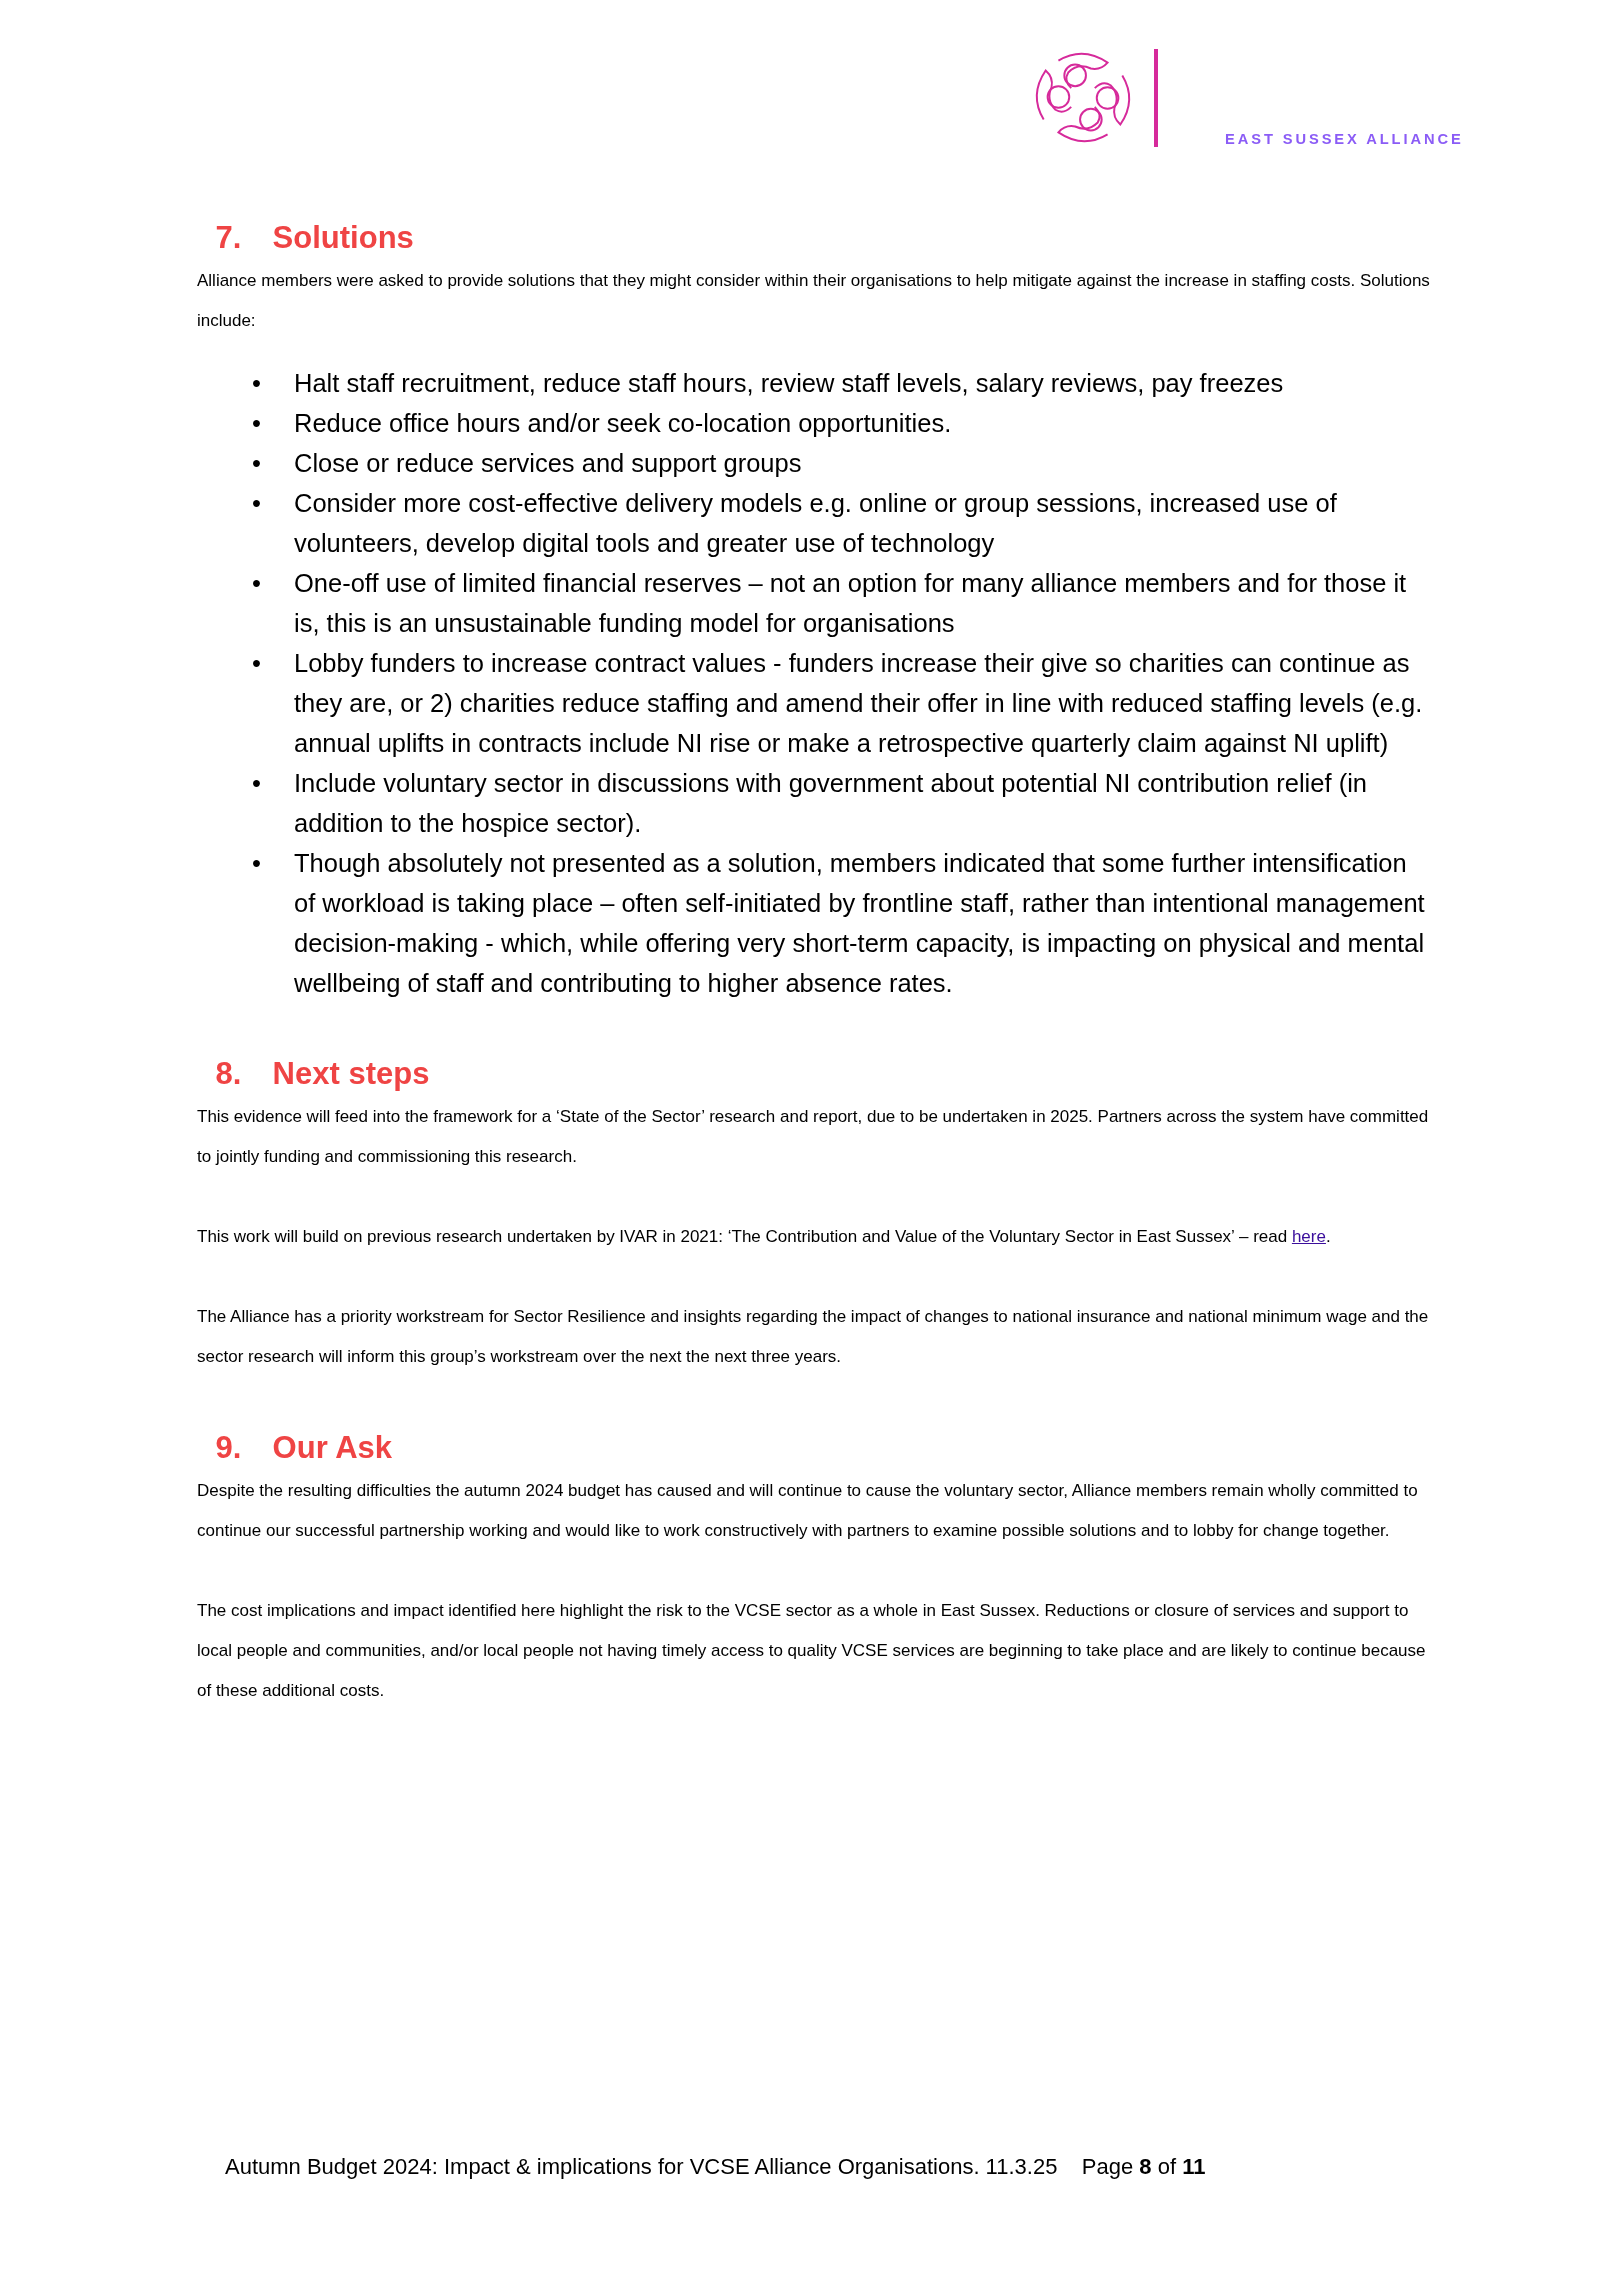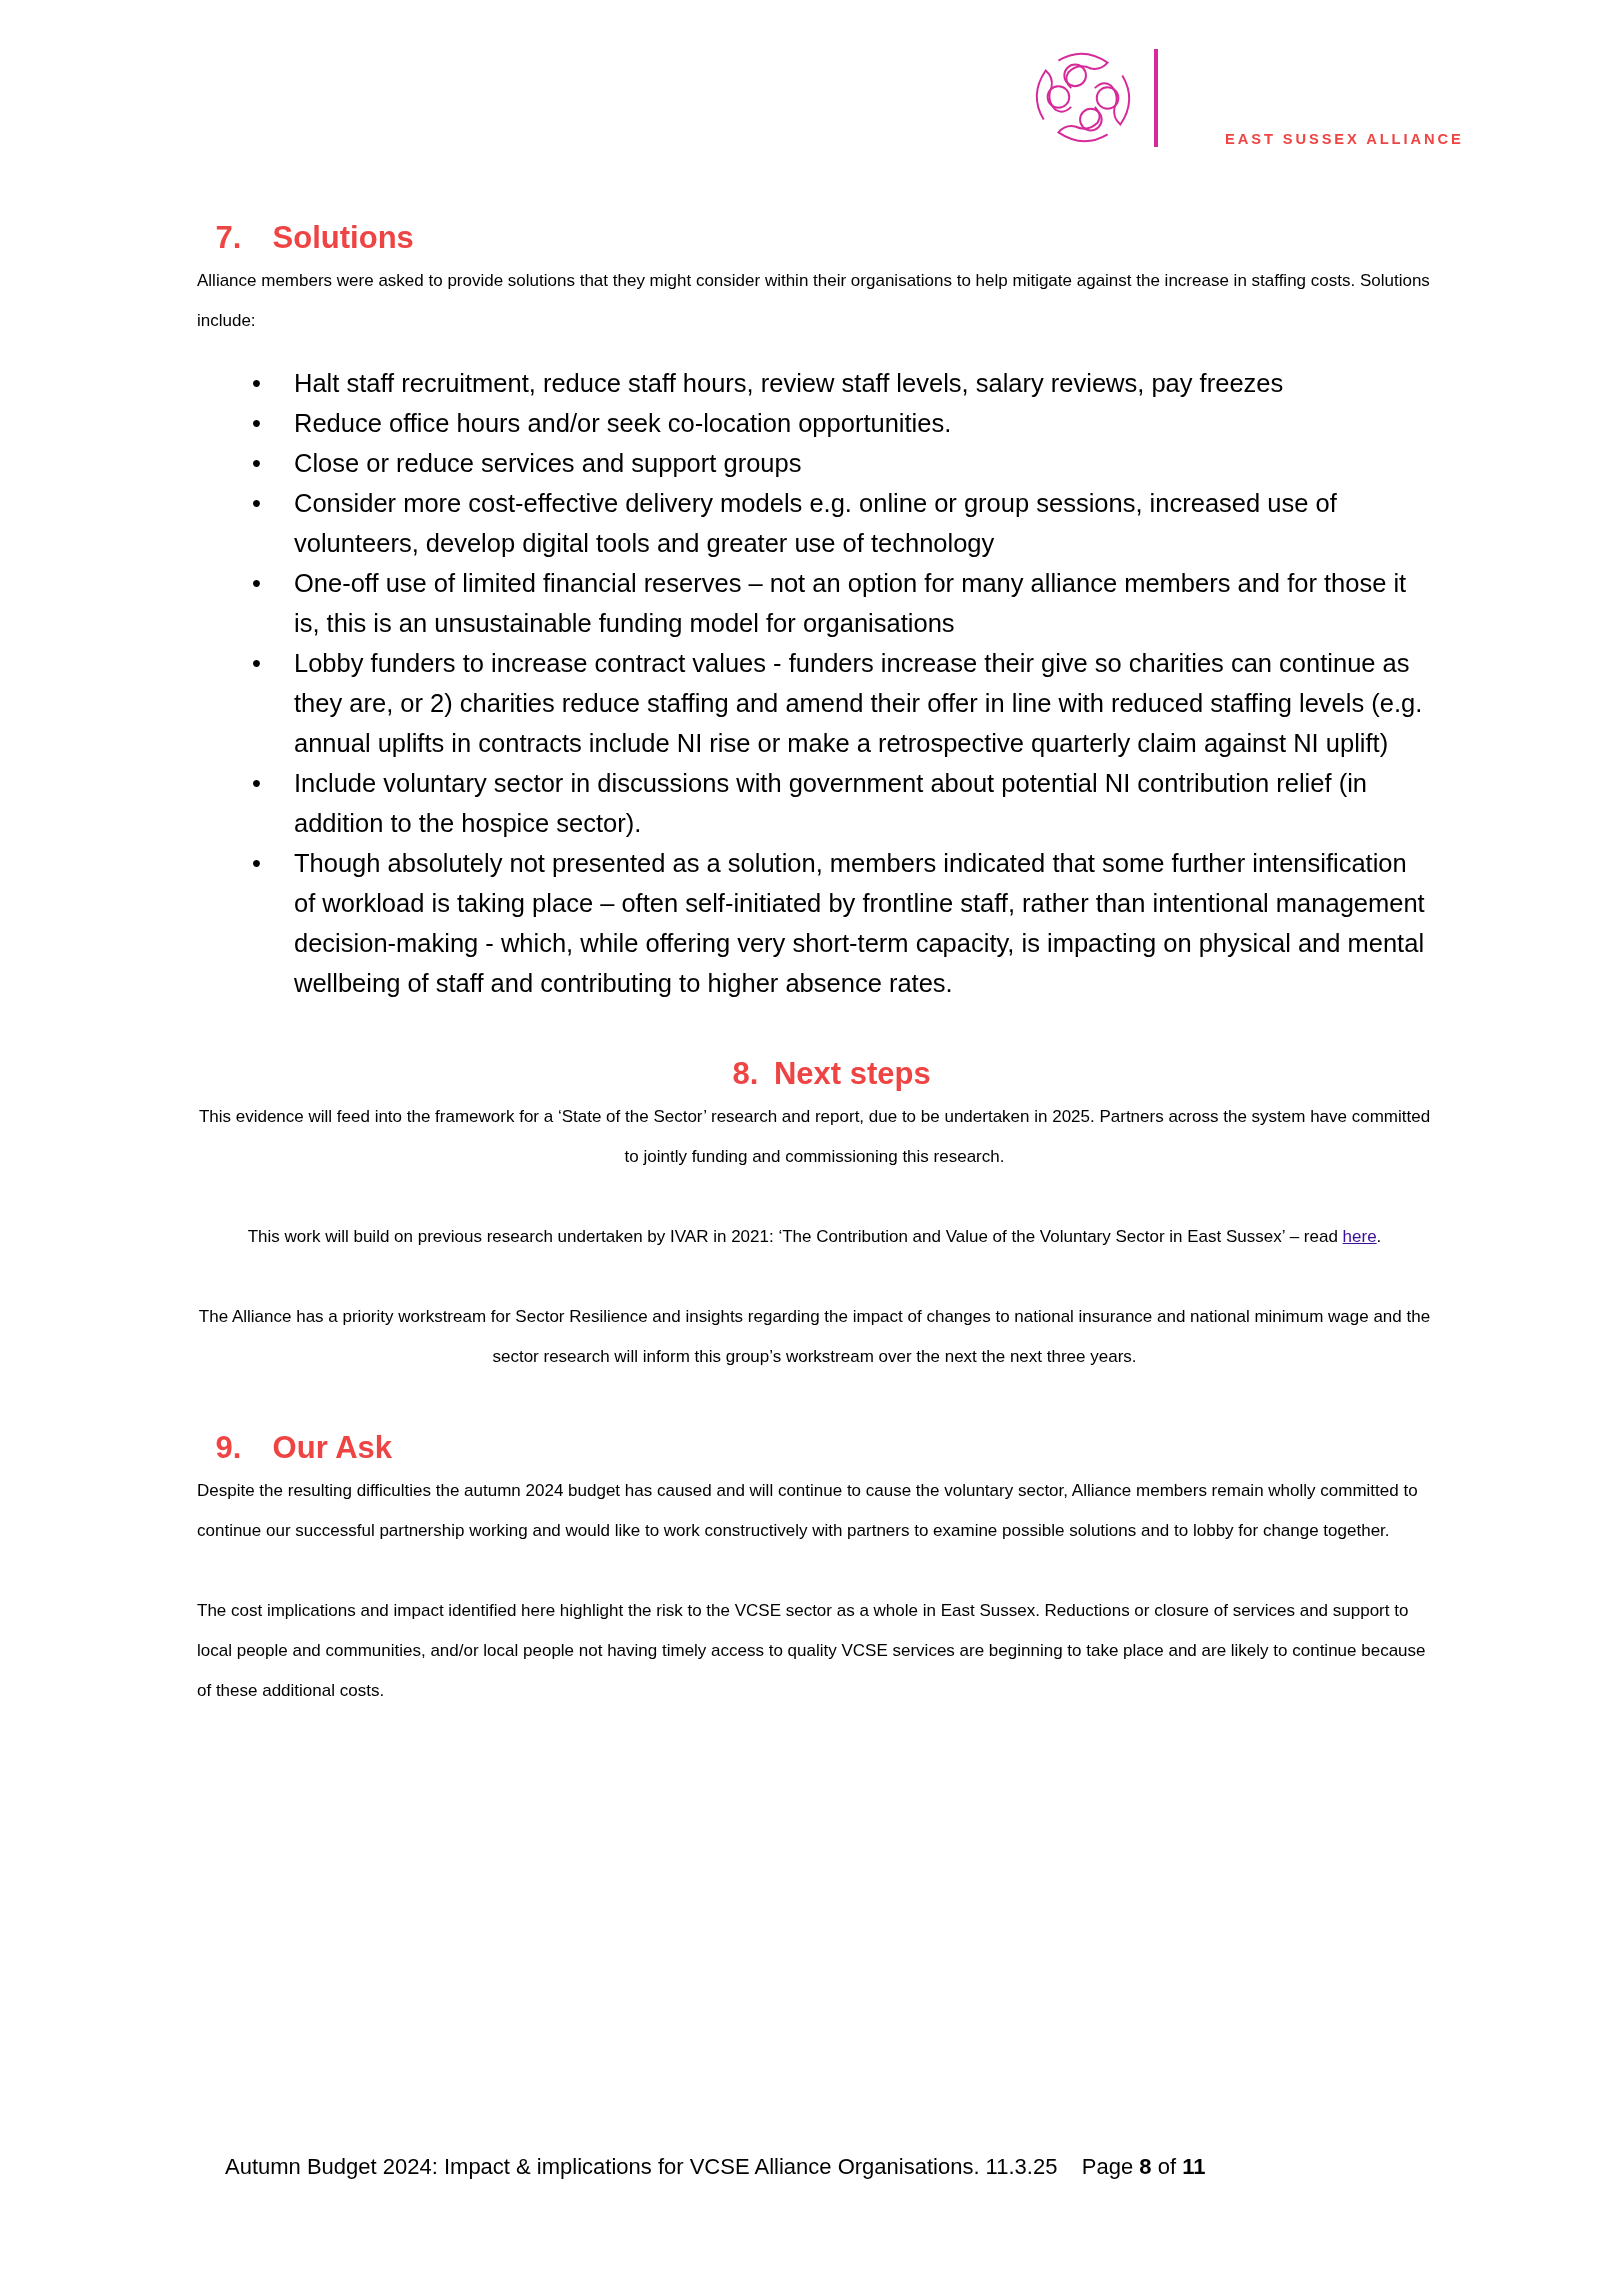--- a/index.html
+++ b/index.html
@@ -2,31 +2,31 @@
 <html><head>
 <meta charset="utf-8">
 <style>
   html, body { margin: 0; padding: 0; background: #ffffff; }
   body { width: 1621px; height: 2293px; position: relative; overflow: hidden;
          font-family: "Liberation Sans", sans-serif; color: #000; }
   .logo { position: absolute; left: 1024px; top: 41px; width: 412px; height: 113px; }
   .logo-mark { position: absolute; left: 0; top: 0; width: 118px; height: 113px; }
   .logo-divider { position: absolute; left: 130px; top: 7.8px; width: 3.9px; height: 98px; background: #d62a9b; }
   .logo-vcse { position: absolute; left: 155px; top: -5.9px; font-size: 94px; font-weight: 700; color: #d62a9b; letter-spacing: -2px; line-height: 1; }
-  .logo-sub { position: absolute; left: 201px; top: 90px; font-size: 14.7px; font-weight: 700; color: #ef4444; letter-spacing: 2.9px; white-space: nowrap; }
+  .logo-sub { position: absolute; left: 201px; top: 90px; font-size: 14.7px; font-weight: 700; color: #8b5cf6; letter-spacing: 2.9px; white-space: nowrap; }
 
   .content { position: absolute; left: 197px; top: 214px; width: 1235px; }
   h2 { margin: 0; font-size: 31px; font-weight: 700; color: #ef4444; line-height: 47px; padding-left: 18.6px; }
   h2 .num { display: inline-block; width: 57px; }
   p { margin: 0; font-size: 17px; line-height: 40px; }
   .gap { height: 40px; }
   ul { margin: 21.6px 0 0 0; padding: 0; list-style: none; }
   li { position: relative; padding-left: 97px; font-size: 25.5px; line-height: 40px; }
   li .bullet { position: absolute; left: 55px; top: 0; }
-  .sec8 { margin-top: 47px; text-align: center; }
+  .sec8 { margin-top: 47px; }
   .sec9 { margin-top: 47px; }
   a.link { color: #3b0e9c; text-decoration: underline; }
 
   .footer { position: absolute; left: 225px; top: 2154px; font-size: 22px; white-space: nowrap; }
   .footer b { font-weight: 700; }
 </style>
 </head>
 <body>
 
 <div class="logo">

